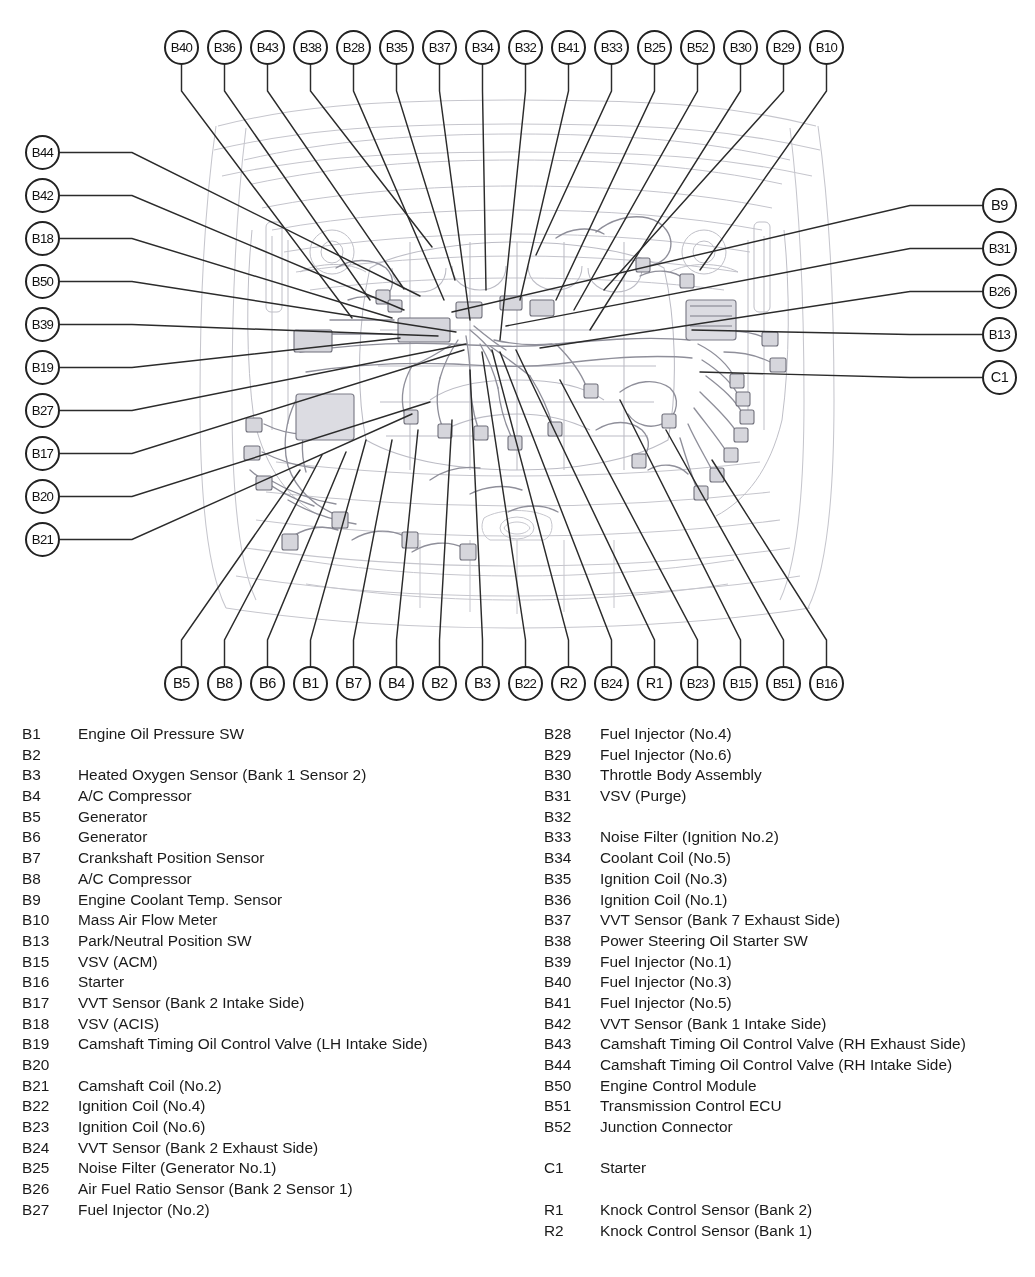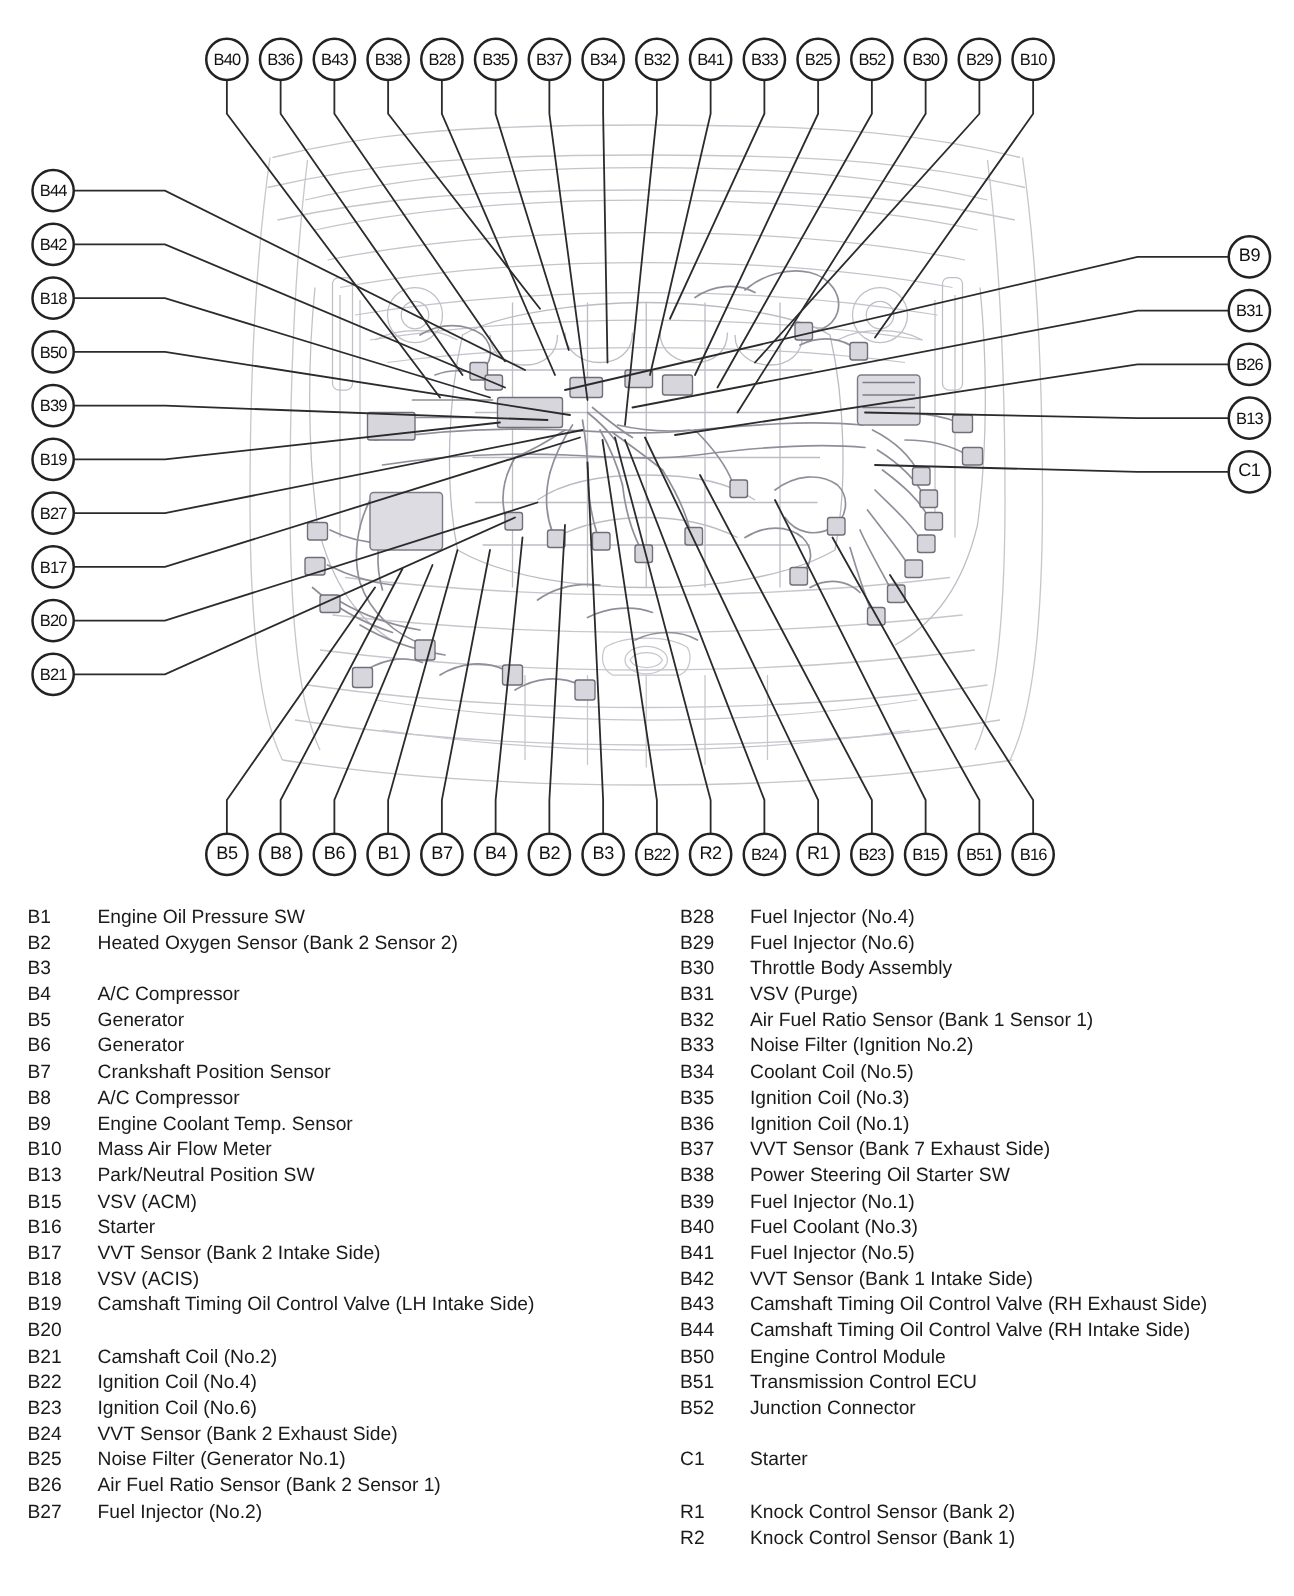--- a/index.html
+++ b/index.html
@@ -475,24 +475,24 @@
 </div>
 
 <div id="legend">
   <div class="legend-col" id="legend-col-left">
       <div class="legend-row">
         <div class="legend-code">B1</div>
         <div class="legend-desc">Engine Oil Pressure SW</div>
       </div>
       <div class="legend-row">
         <div class="legend-code">B2</div>
-        <div class="legend-desc">Heated Oxygen Sensor (Bank 2 Sensor 2)</div>
       </div>
       <div class="legend-row">
         <div class="legend-code">B3</div>
+        <div class="legend-desc">Heated Oxygen Sensor (Bank 1 Sensor 2)</div>
       </div>
       <div class="legend-row">
         <div class="legend-code">B4</div>
         <div class="legend-desc">A/C Compressor</div>
       </div>
       <div class="legend-row">
         <div class="legend-code">B5</div>
         <div class="legend-desc">Generator</div>
       </div>
       <div class="legend-row">
@@ -583,21 +583,20 @@
       <div class="legend-row">
         <div class="legend-code">B30</div>
         <div class="legend-desc">Throttle Body Assembly</div>
       </div>
       <div class="legend-row">
         <div class="legend-code">B31</div>
         <div class="legend-desc">VSV (Purge)</div>
       </div>
       <div class="legend-row">
         <div class="legend-code">B32</div>
-        <div class="legend-desc">Air Fuel Ratio Sensor (Bank 1 Sensor 1)</div>
       </div>
       <div class="legend-row">
         <div class="legend-code">B33</div>
         <div class="legend-desc">Noise Filter (Ignition No.2)</div>
       </div>
       <div class="legend-row">
         <div class="legend-code">B34</div>
         <div class="legend-desc">Coolant Coil (No.5)</div>
       </div>
       <div class="legend-row">
@@ -615,21 +614,21 @@
       <div class="legend-row">
         <div class="legend-code">B38</div>
         <div class="legend-desc">Power Steering Oil Starter SW</div>
       </div>
       <div class="legend-row">
         <div class="legend-code">B39</div>
         <div class="legend-desc">Fuel Injector (No.1)</div>
       </div>
       <div class="legend-row">
         <div class="legend-code">B40</div>
-        <div class="legend-desc">Fuel Coolant (No.3)</div>
+        <div class="legend-desc">Fuel Injector (No.3)</div>
       </div>
       <div class="legend-row">
         <div class="legend-code">B41</div>
         <div class="legend-desc">Fuel Injector (No.5)</div>
       </div>
       <div class="legend-row">
         <div class="legend-code">B42</div>
         <div class="legend-desc">VVT Sensor (Bank 1 Intake Side)</div>
       </div>
       <div class="legend-row">

